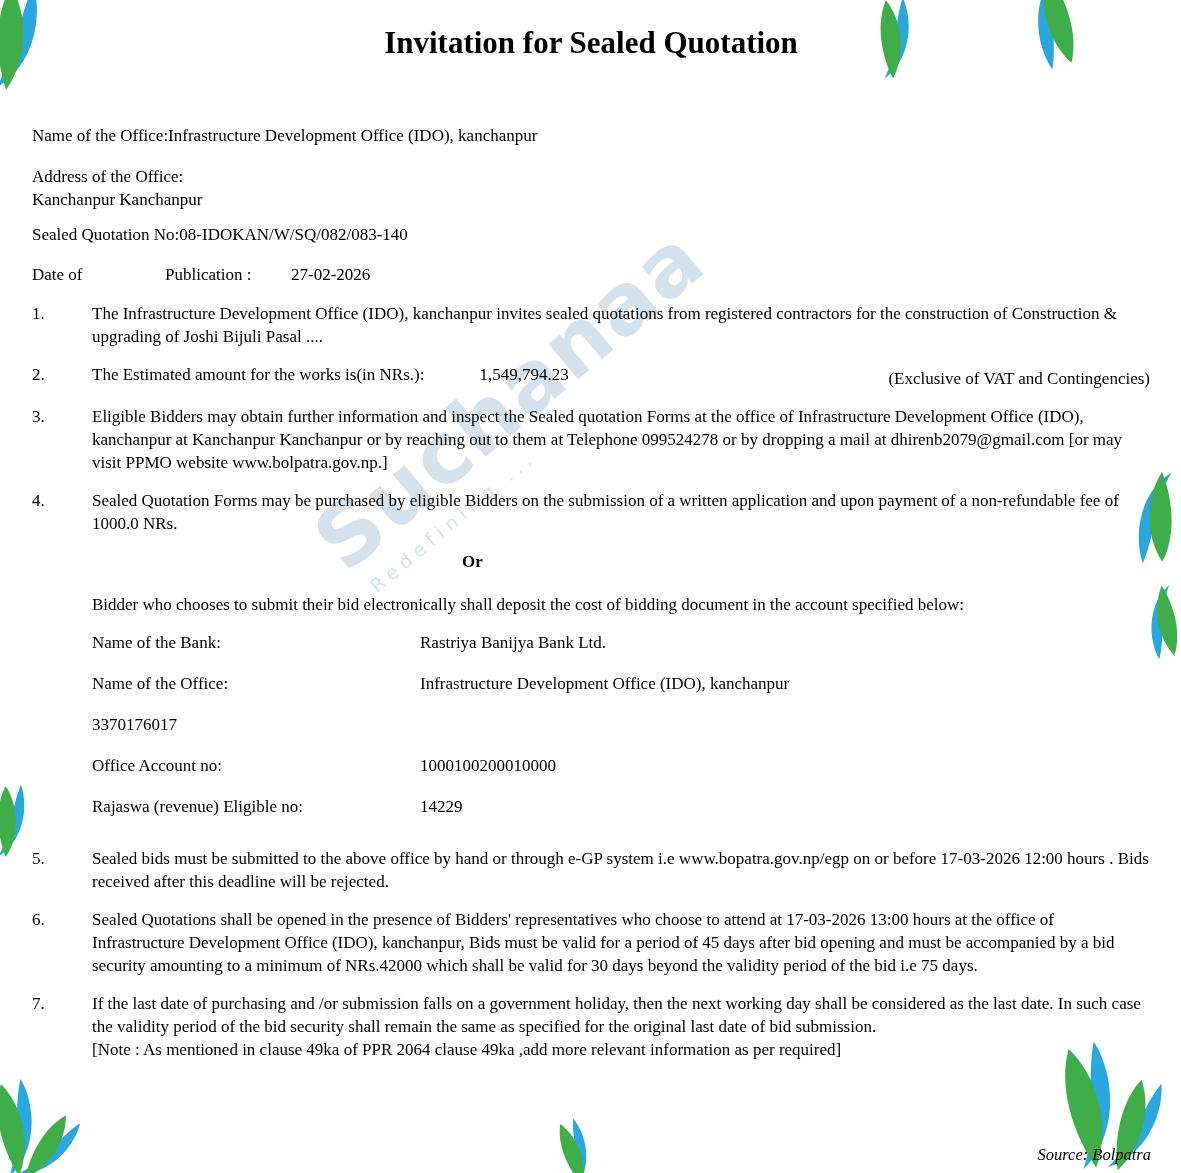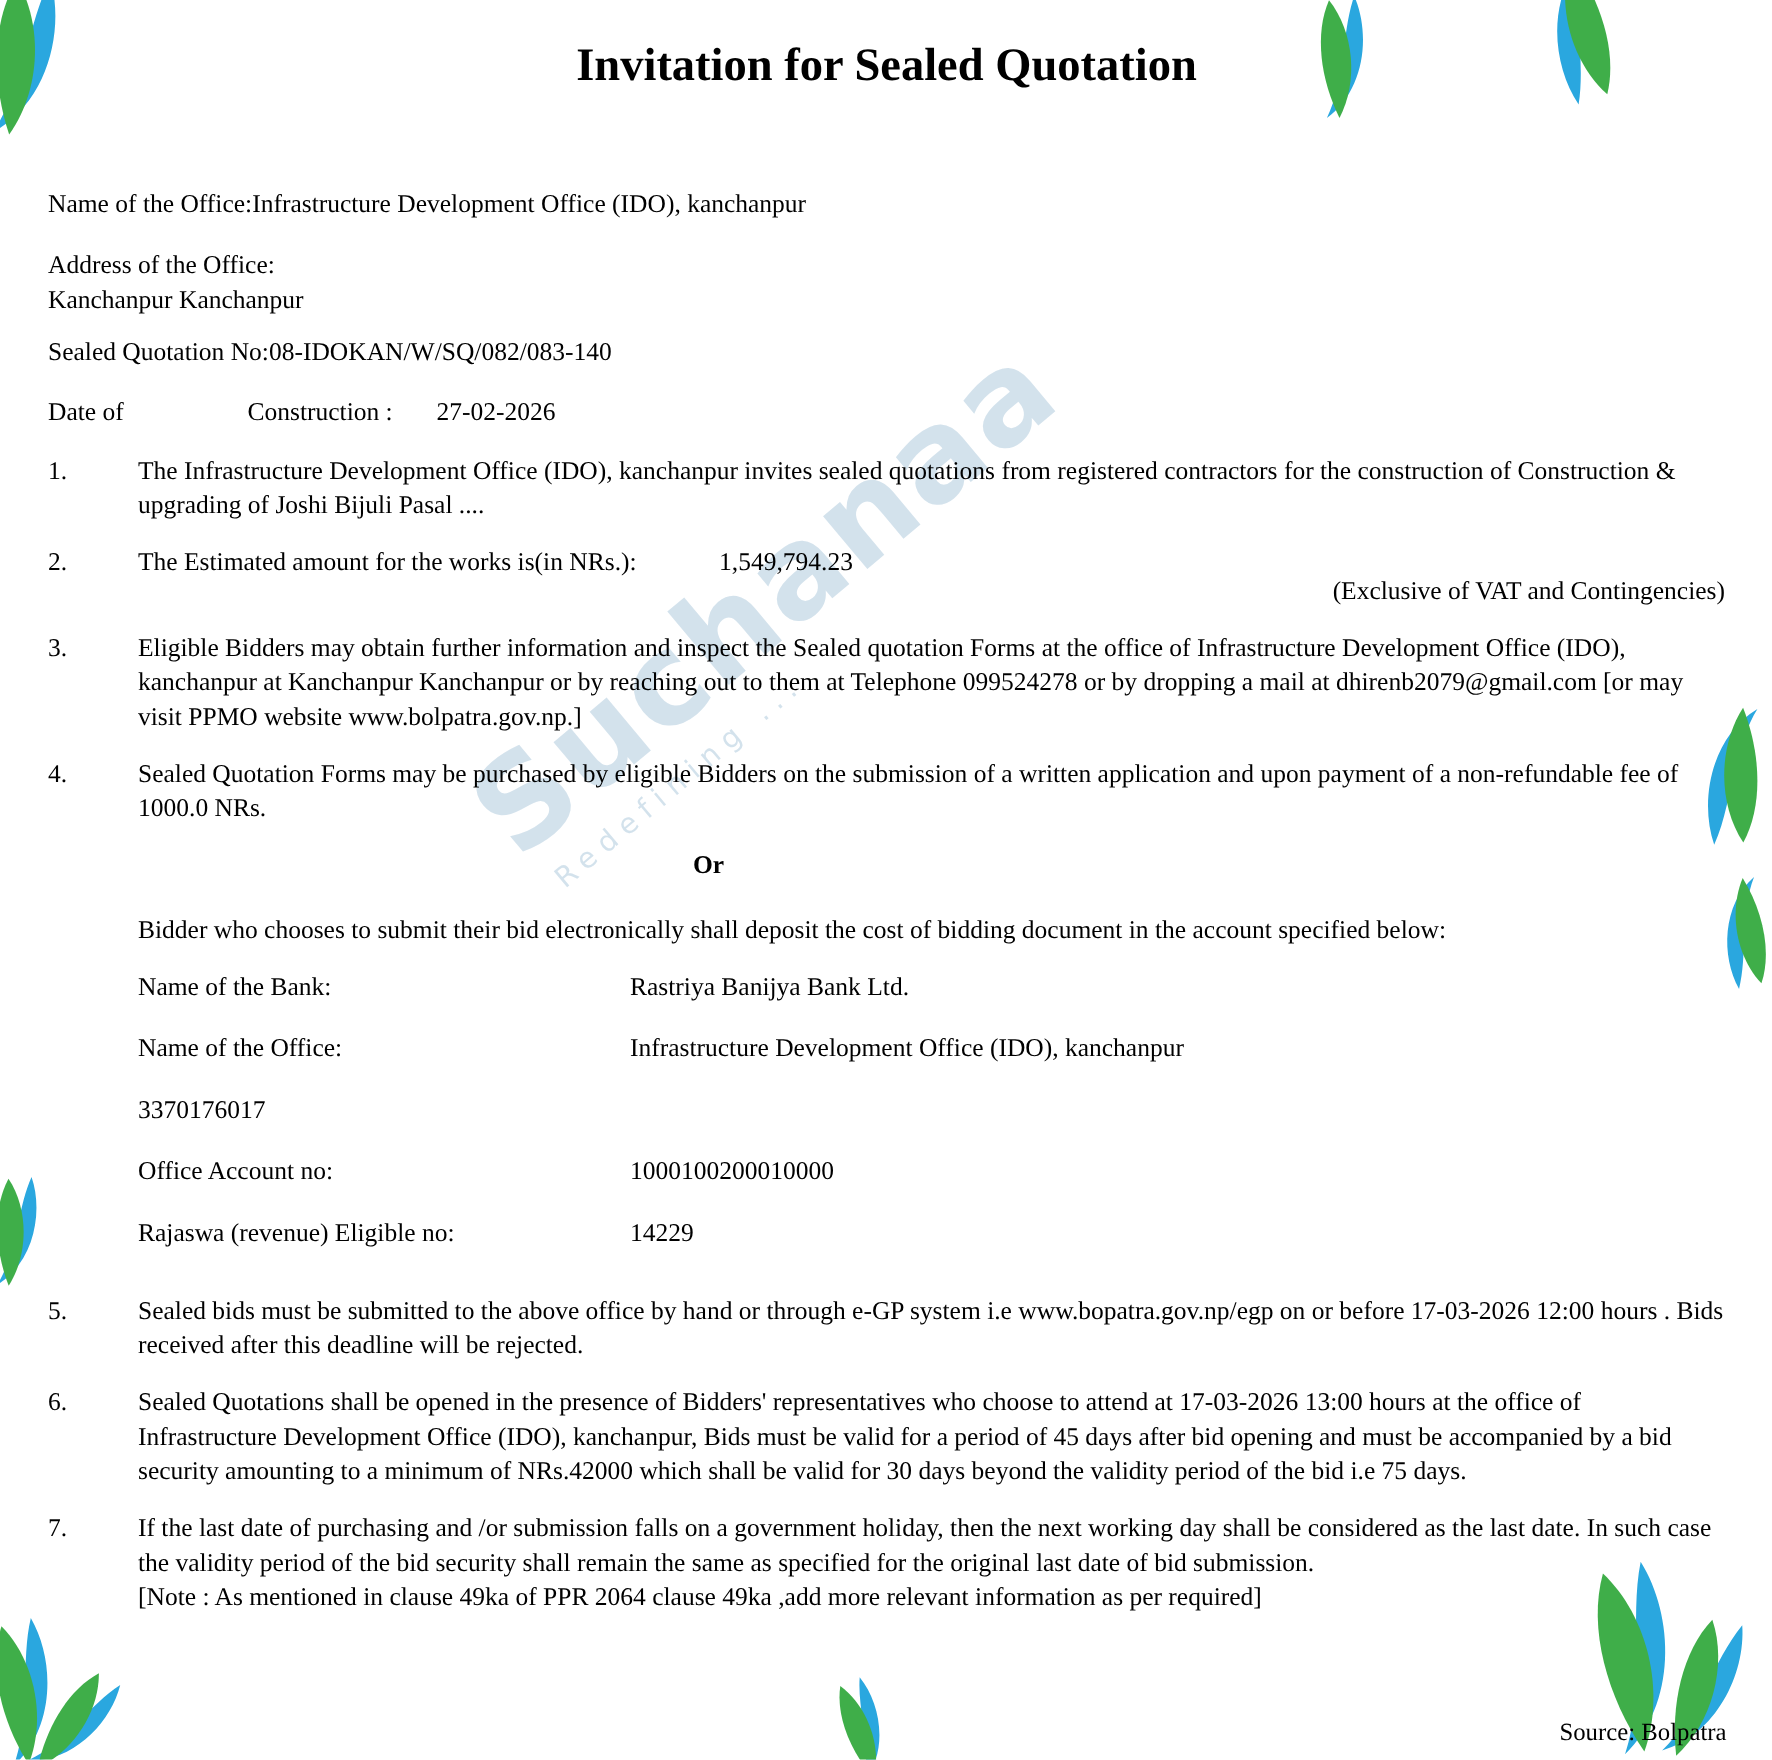--- a/index.html
+++ b/index.html
@@ -56,33 +56,33 @@
   .date-line{margin-top:17px;}
   .dl1{display:inline-block;width:133px;}
   .dl2{display:inline-block;width:126px;}
 
   .items{margin-top:16px;}
   .item{display:flex;margin-bottom:15px;}
   .item .num{flex:0 0 60px;}
   .item .txt{flex:1;}
   .row2{display:flex;align-items:flex-start;}
   .amount{margin-left:55px;}
-  .vat-note{margin-left:auto;padding-top:4px;margin-top:15px;}
+  .vat-note{margin-left:auto;padding-top:4px;}
 
   .or-sep{margin:8px 0 20px 430px;font-weight:bold;}
   .electronic-note{margin:0 0 6px 60px;}
 
   .bank-table{margin:0 0 20px 60px;}
   .bank-row{padding:9px 0;display:flex;}
   .bank-label{flex:0 0 328px;}
   .bank-value{flex:1;}
 
   .footer{
     position:absolute;right:30px;bottom:8px;
-    font-size:16.5px;z-index:2;
+    font-style:italic;font-size:16.5px;z-index:2;
   }
 </style>
 </head>
 <body>
 
 <svg width="0" height="0" style="position:absolute" aria-hidden="true">
   <defs>
     <symbol id="leaf-shape" viewBox="0 0 60 120">
       <path style="fill:var(--leaf-blue,#2aa7df)" d="M44 2 C60 38 54 92 18 118 C36 82 32 36 44 2 Z"></path>
       <path style="fill:var(--leaf-green,#3fae49)" d="M20 6 C44 36 48 84 30 118 C12 82 6 38 20 6 Z"></path>
@@ -135,21 +135,21 @@
 
     <h1 class="title">Invitation for Sealed Quotation</h1>
 
     <p class="line office-line"><span>Name of the Office:</span><span>Infrastructure Development Office (IDO), kanchanpur</span></p>
 
     <p class="line address-label">Address of the Office:</p>
     <p class="line address-value">Kanchanpur   Kanchanpur</p>
 
     <p class="line quotation-line"><span>Sealed Quotation No:</span><span>08-IDOKAN/W/SQ/082/083-140</span></p>
 
-    <p class="line date-line"><span class="dl1">Date of</span><span class="dl2">Construction :</span><span>27-02-2026</span></p>
+    <p class="line date-line"><span class="dl1">Date of</span><span class="dl2">Publication :</span><span>27-02-2026</span></p>
 
     <div class="items">
 
       <div class="item">
         <span class="num">1.</span>
         <div class="txt">The Infrastructure Development Office (IDO), kanchanpur invites sealed quotations from registered contractors for the construction of Construction &amp; upgrading of Joshi Bijuli Pasal ....</div>
       </div>
 
       <div class="item">
         <span class="num">2.</span>

